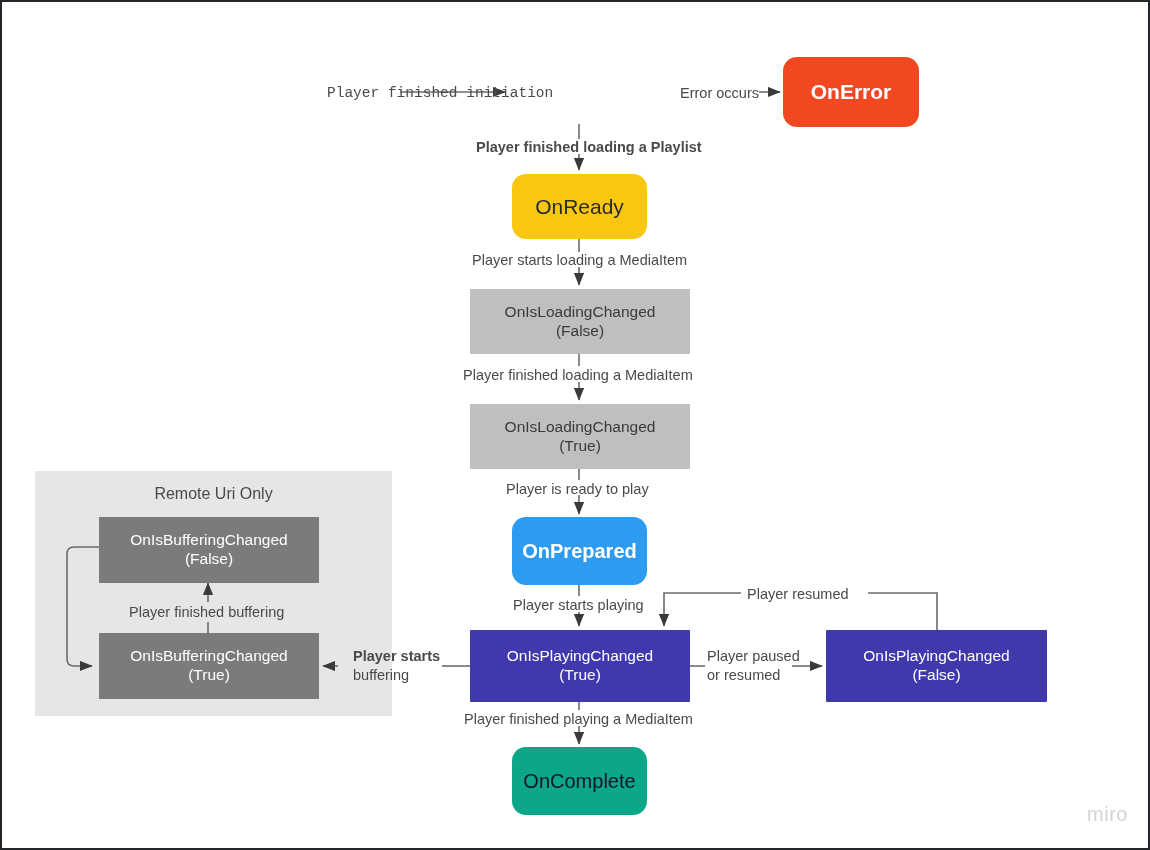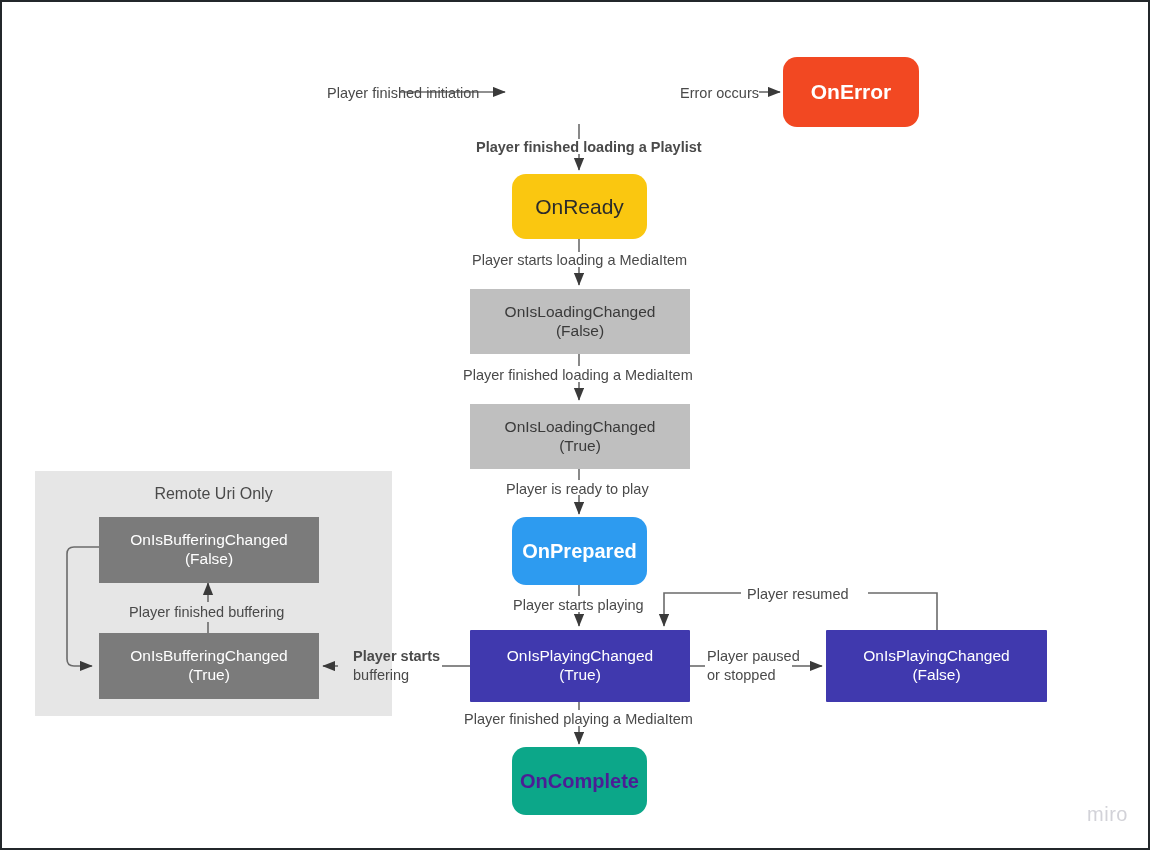--- a/index.html
+++ b/index.html
@@ -72,23 +72,23 @@
   .n-blue {
     background: #4039ae;
     border-radius: 1px;
     color: #ffffff;
     font-size: 15.5px;
     align-items: center;
   }
   .n-oncomplete {
     background: #0ca789;
     border-radius: 14px;
-    color: #4c1d95;
-    font-size: 20px;
-    font-weight: bold;
+    color: #0f172a;
+    font-size: 20px;
+    font-weight: normal;
   }
 
   
   .group-frame {
     position: absolute;
     background: #e6e6e6;
     z-index: 1;
   }
   .group-title {
     position: absolute;
@@ -235,41 +235,41 @@
     <span class="lbl">
       <span>OnIsPlayingChanged</span>
       <span class="l2">(False)</span>
     </span>
   </div>
 
   <div class="node n-oncomplete" style="left:510px; top:745px; width:135px; height:68px;">
     <span class="lbl">OnComplete</span>
   </div>
 
-  <div class="elabel" style="left:325px; top:82px;">Player finished initiation</div>
+  <div class="elabel" style="left:325px; top:82px;font-family:Liberation Mono, monospace;">Player finished initiation</div>
 
   <div class="elabel" style="left:678px; top:82px;">Error occurs</div>
 
   <div class="elabel" style="left:474px; top:136px;font-weight:bold;">Player finished loading a Playlist</div>
 
   <div class="elabel" style="left:470px; top:249px;">Player starts loading a MediaItem</div>
 
   <div class="elabel" style="left:461px; top:364px;">Player finished loading a MediaItem</div>
 
   <div class="elabel" style="left:504px; top:478px;">Player is ready to play</div>
 
   <div class="elabel" style="left:511px; top:594px;">Player starts playing</div>
 
   <div class="elabel" style="left:127px; top:601px;">Player finished buffering</div>
 
   <div class="elabel lb-left" style="left:351px; top:645px;font-weight:bold;">Player starts</div>
   <div class="elabel lb-left" style="left:351px; top:664px;">buffering</div>
 
   <div class="elabel lb-left" style="left:705px; top:645px;">Player paused</div>
-  <div class="elabel lb-left" style="left:705px; top:664px;">or stopped</div>
+  <div class="elabel lb-left" style="left:705px; top:664px;">or resumed</div>
 
   <div class="elabel" style="left:745px; top:583px;">Player resumed</div>
 
   <div class="elabel" style="left:462px; top:708px;">Player finished playing a MediaItem</div>
 
   <div class="watermark">miro</div>
 
 </div>
 
 </body></html>

